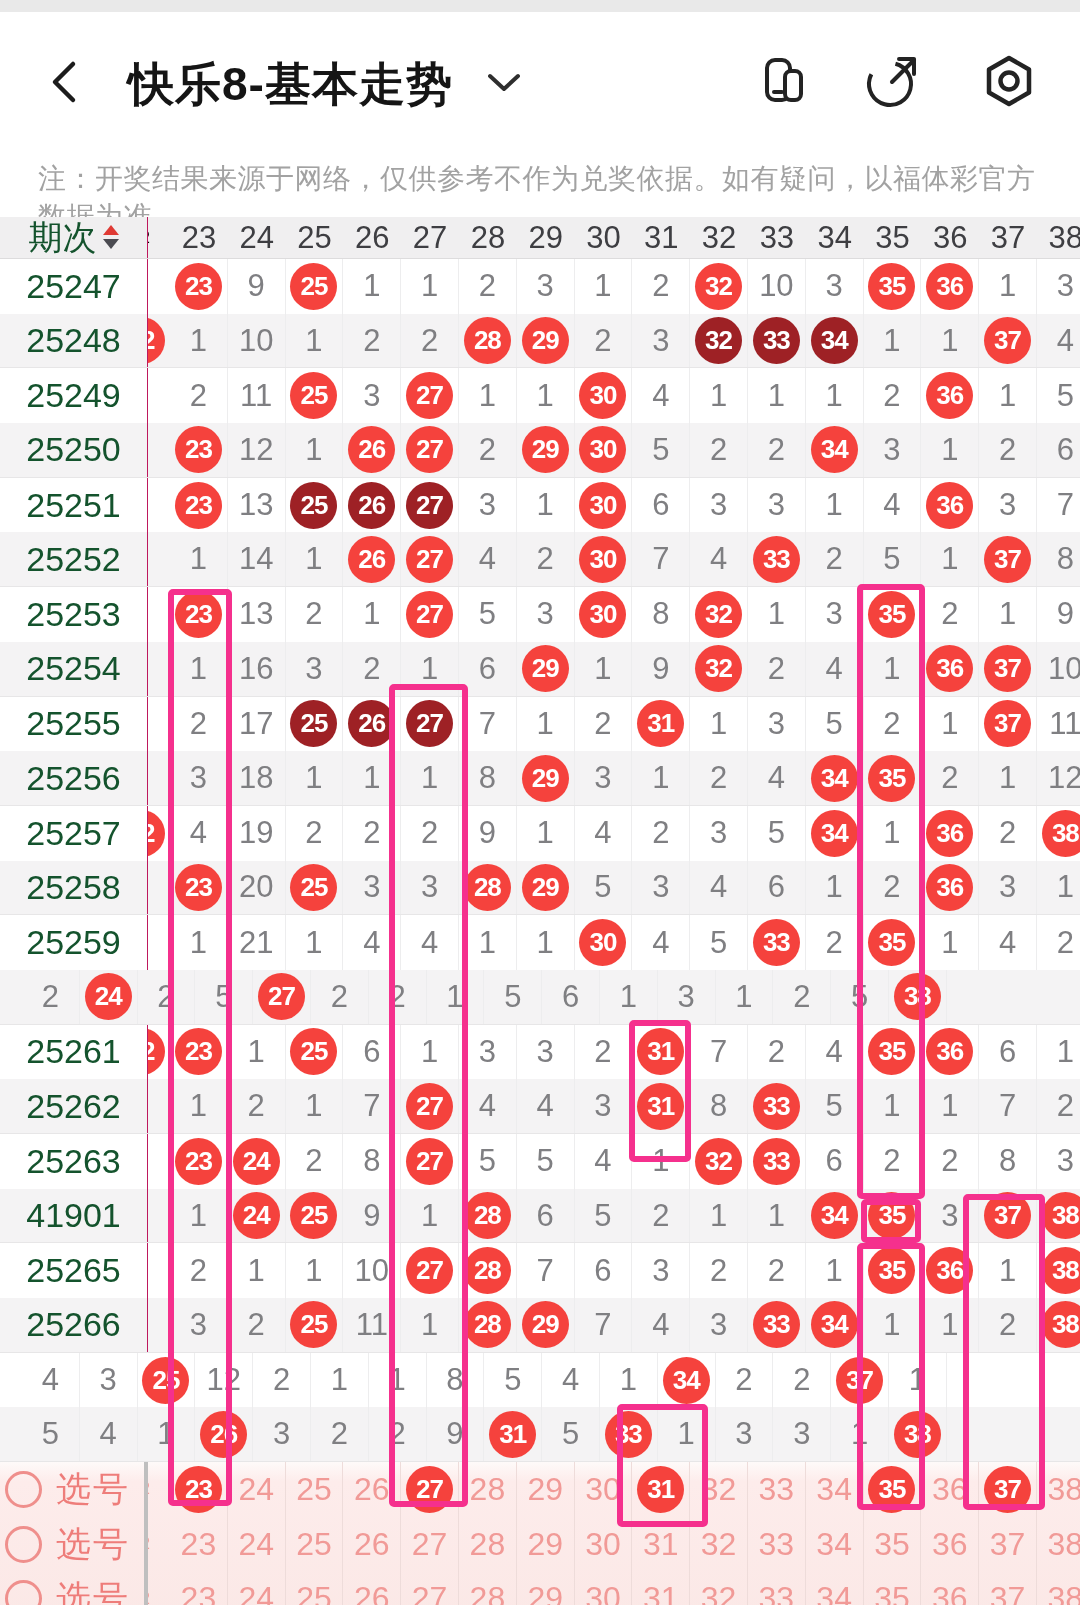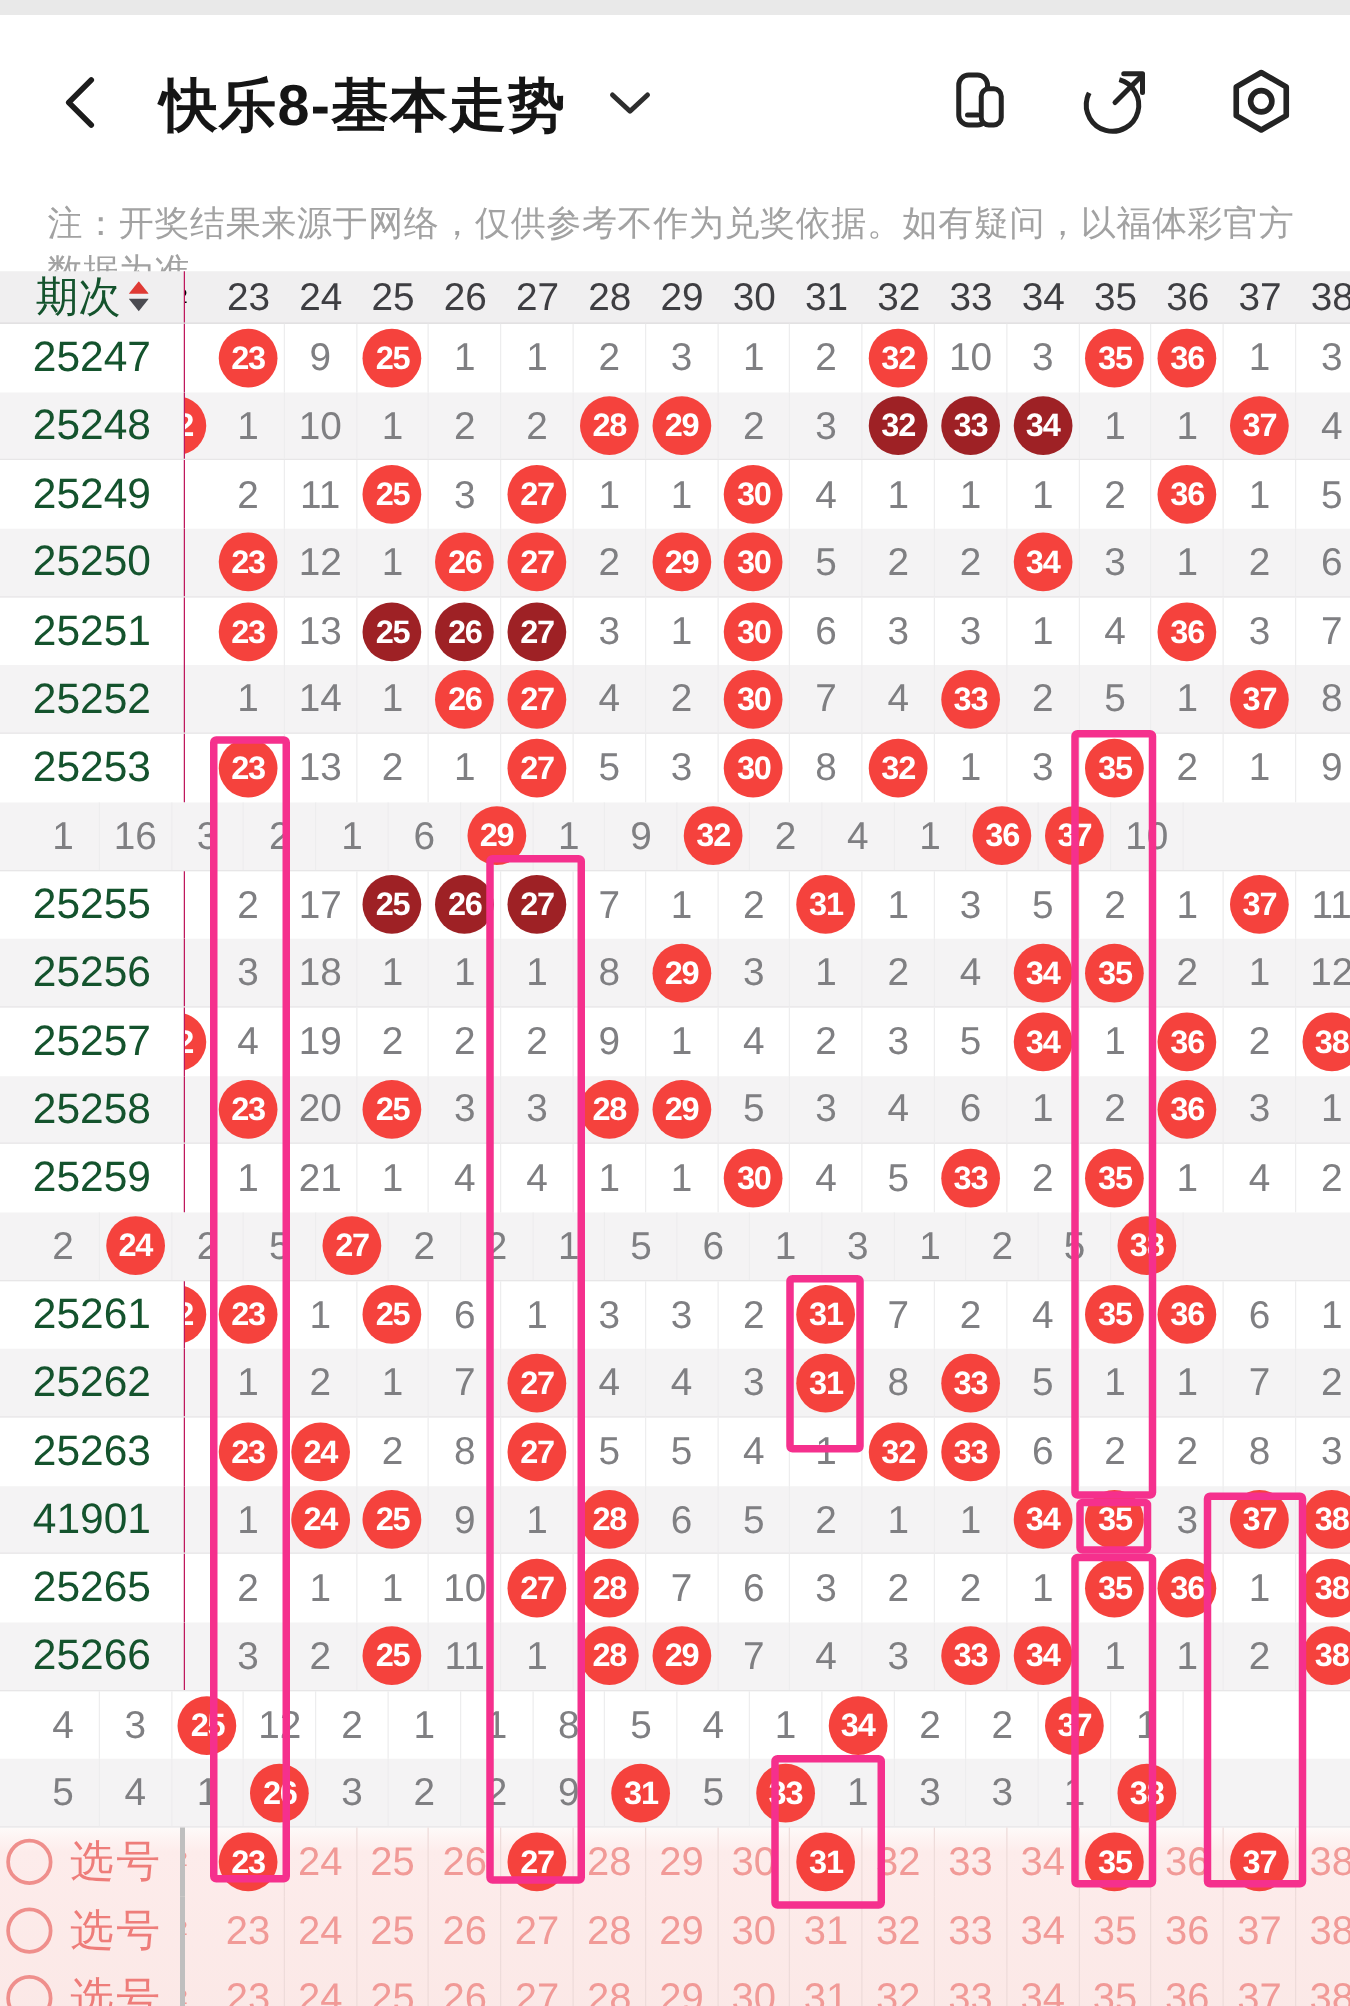--- a/index.html
+++ b/index.html
@@ -350,20 +350,21 @@
           <div class="cell">1</div>
           <div class="cell">3</div>
           <div class="cell">
             <div class="ball">35</div>
           </div>
           <div class="cell">2</div>
           <div class="cell">1</div>
           <div class="cell">9</div>
         </div>
         <div class="trow">
+          <div class="period-cell">25254</div>
           <div class="sliver">
             <div class="sliver-inner">6</div>
           </div>
           <div class="cell">1</div>
           <div class="cell">16</div>
           <div class="cell">3</div>
           <div class="cell">2</div>
           <div class="cell">1</div>
           <div class="cell">6</div>
           <div class="cell">

